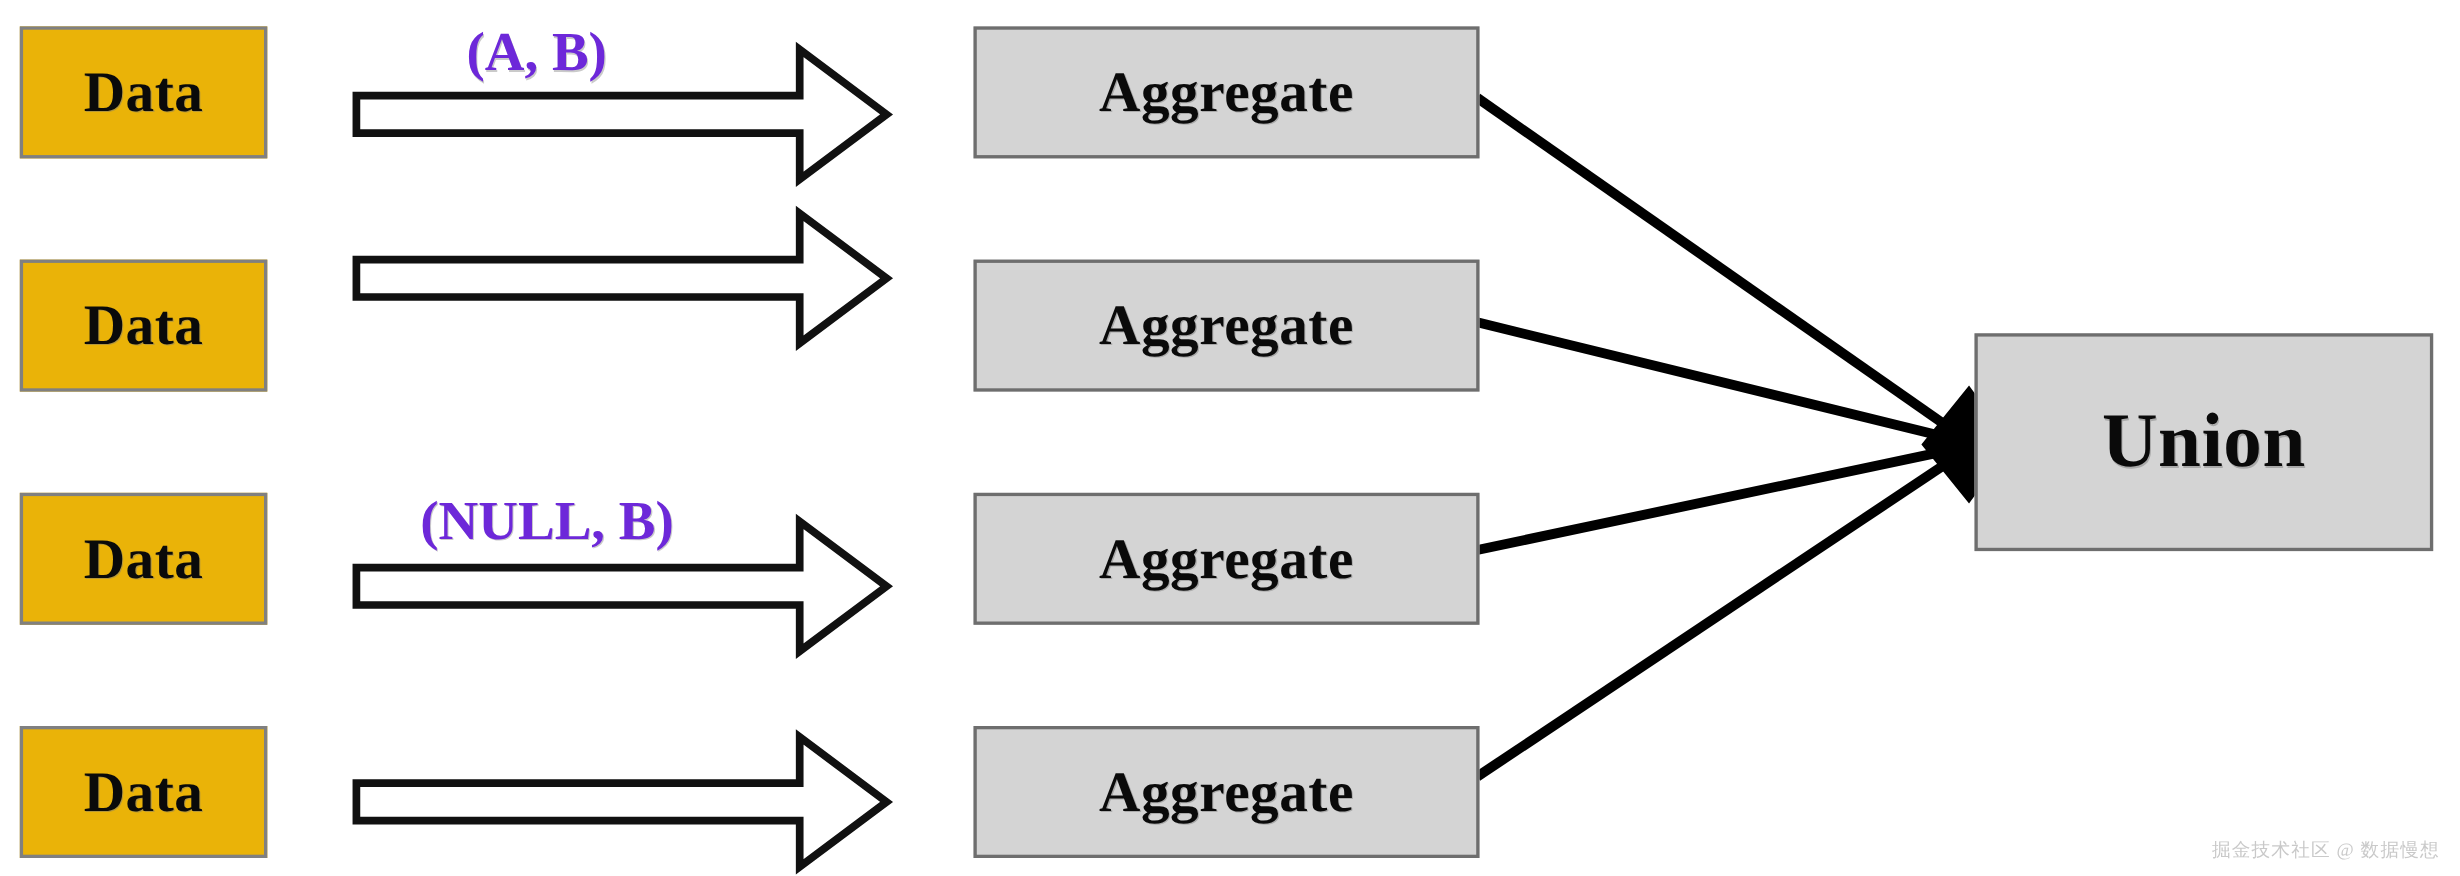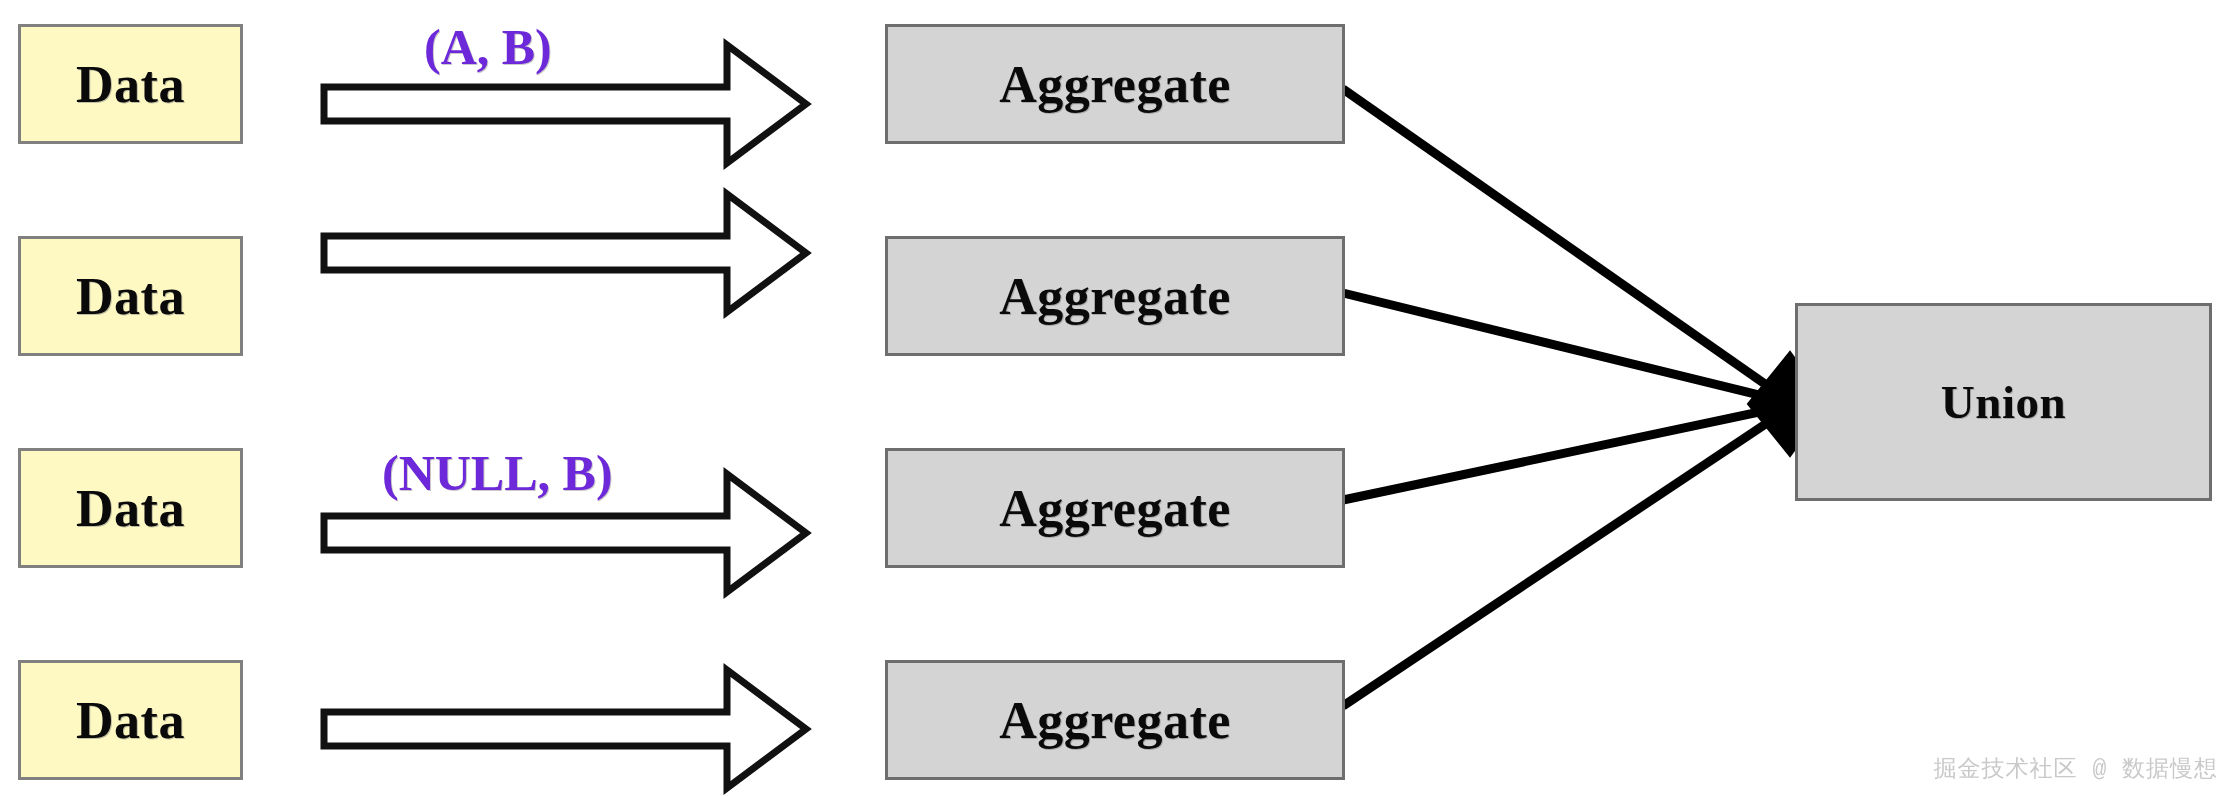--- a/index.html
+++ b/index.html
@@ -25,33 +25,33 @@
     justify-content: center;
     border: 3px solid #7a7a7a;
     font-weight: bold;
     color: #0a0a0a;
     letter-spacing: 0.5px;
     text-shadow: 1px 1px 0 rgba(120,120,120,0.45);
     white-space: nowrap;
     user-select: none;
   }
   .node.data {
-    background: #fef9c3;
+    background: #eab308;
     border-color: #808080;
     font-size: 52px;
   }
   .node.aggregate {
     background: #d4d4d4;
     border-color: #6e6e6e;
     font-size: 52px;
   }
   .node.union {
     background: #d4d4d4;
     border-color: #6e6e6e;
-    font-size: 47px;
+    font-size: 70px;
   }
 
   
   #vector-layer {
     position: absolute;
     left: 0;
     top: 0;
     width: 2236px;
     height: 796px;
     pointer-events: none;
@@ -67,22 +67,22 @@
     white-space: nowrap;
     text-shadow: 1px 1px 0 rgba(150,150,150,0.5);
     user-select: none;
   }
 
   
   #watermark {
     position: absolute;
     right: 18px;
     bottom: 12px;
-    font-family: Liberation Mono, monospace;
-    font-size: 23px;
+    font-family: Liberation Serif, serif;
+    font-size: 17px;
     color: #c9c9c9;
     white-space: nowrap;
     letter-spacing: 1px;
     user-select: none;
   }
 </style>
 </head>
 <body>
 
 <div id="canvas">

